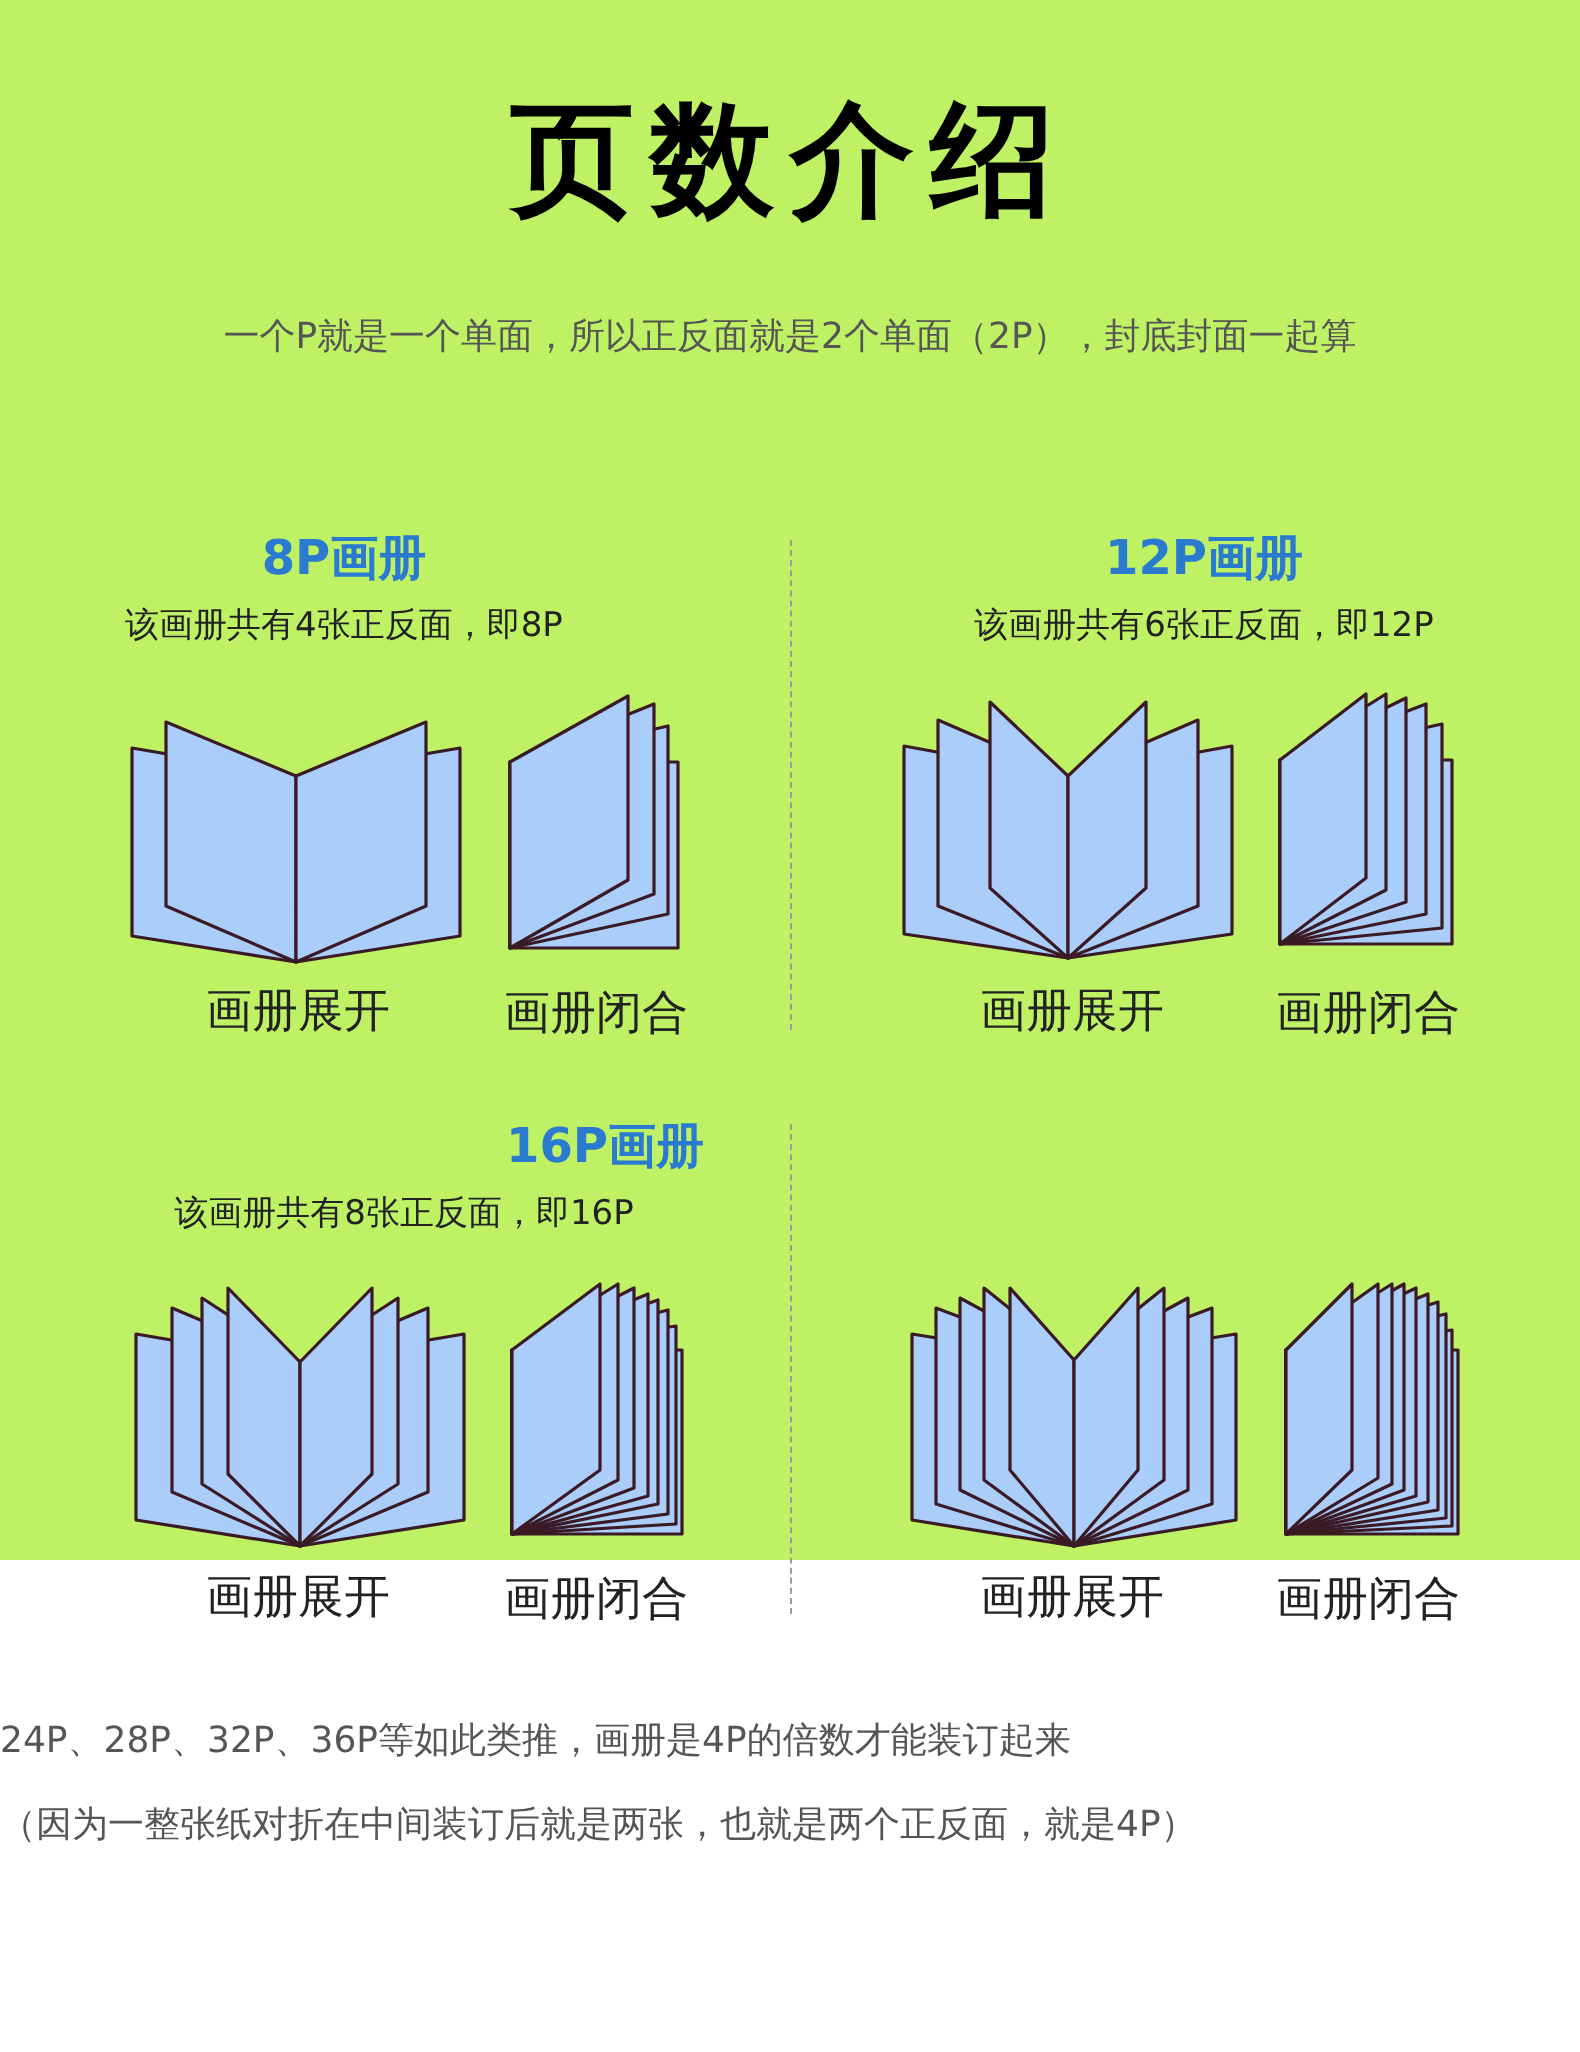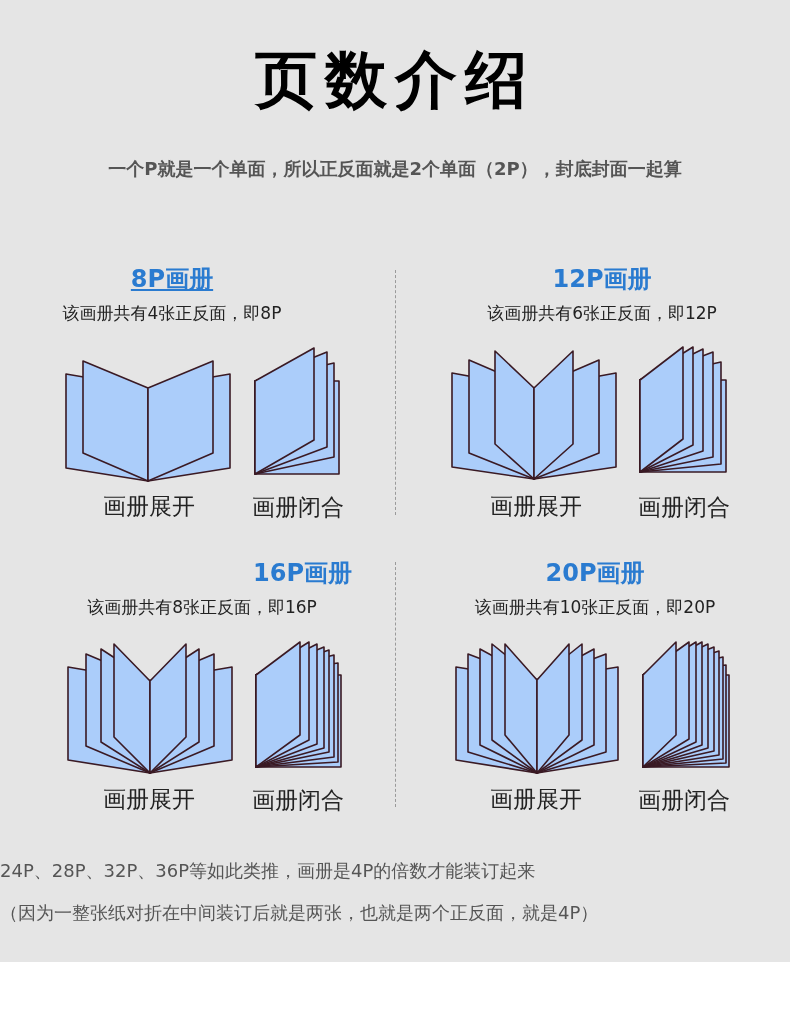--- a/index.html
+++ b/index.html
@@ -2,31 +2,31 @@
 <html><head>
 <meta charset="utf-8">
 <style>
   html, body { margin: 0; padding: 0; }
   body {
     width: 790px; height: 1026px; position: relative; overflow: hidden;
     background: #ffffff;
     font-family: "DejaVu Sans", "Liberation Sans", sans-serif;
   }
   .panel {
-    position: absolute; left: 0; top: 0; width: 790px; height: 962px;
-    background: #e5e5e5;
+    position: absolute; left: 0; top: 0; width: 790px; height: 780px;
+    background: #bef264;
   }
   .page-title {
     position: absolute; left: 0; top: 40px; width: 790px; text-align: center;
     font-size: 62px; font-weight: bold; color: #000; letter-spacing: 8px;
     line-height: 80px;
   }
   .subtitle {
     position: absolute; left: 0; top: 155px; width: 790px; text-align: center;
-    font-size: 18px; color: #555; line-height: 28px; font-weight: bold;
+    font-size: 18px; color: #555; line-height: 28px;
   }
   .section {
     position: absolute; width: 360px; height: 280px;
   }
   .sec-title {
     position: absolute; left: 0; width: 100%; top: 0; text-align: center;
     font-size: 24px; font-weight: bold; color: #2a7bd0; line-height: 32px;
   }
   .sec-desc {
     position: absolute; left: 0; width: 100%; top: 37px; text-align: center;
@@ -105,44 +105,40 @@
       <polygon points="643,675 719,651 719,755 643,767" fill="#abcdfa" stroke="#3a1a24" stroke-width="1.6" stroke-linejoin="round"></polygon>
       <polygon points="643,675 714,647 714,751 643,767" fill="#abcdfa" stroke="#3a1a24" stroke-width="1.6" stroke-linejoin="round"></polygon>
       <polygon points="643,675 708,644 708,748 643,767" fill="#abcdfa" stroke="#3a1a24" stroke-width="1.6" stroke-linejoin="round"></polygon>
       <polygon points="643,675 702,642 702,745 643,767" fill="#abcdfa" stroke="#3a1a24" stroke-width="1.6" stroke-linejoin="round"></polygon>
       <polygon points="643,675 696,642 696,742 643,767" fill="#abcdfa" stroke="#3a1a24" stroke-width="1.6" stroke-linejoin="round"></polygon>
       <polygon points="643,675 689,642 689,739 643,767" fill="#abcdfa" stroke="#3a1a24" stroke-width="1.6" stroke-linejoin="round"></polygon>
       <polygon points="643,675 676,642 676,735 643,767" fill="#abcdfa" stroke="#3a1a24" stroke-width="1.6" stroke-linejoin="round"></polygon>
     </svg>
 
   <div class="section" style="left:22px;top:263px;width:300px;">
-    <div class="sec-title" style="left:0;width:300px;text-decoration:underline;">8P画册</div>
+    <div class="sec-title" style="left:0;width:300px;">8P画册</div>
     <div class="sec-desc" style="left:0;width:360px;margin-left:-30px;">该画册共有4张正反面，即8P</div>
   </div>
   <div class="cap" style="left:94px;top:494px;">画册展开</div>
   <div class="cap" style="left:243px;top:495px;">画册闭合</div>
 
   <div class="section" style="left:412px;top:263px;width:380px;">
     <div class="sec-title">12P画册</div>
     <div class="sec-desc">该画册共有6张正反面，即12P</div>
   </div>
   <div class="cap" style="left:481px;top:494px;">画册展开</div>
   <div class="cap" style="left:629px;top:495px;">画册闭合</div>
 
   <div class="section" style="left:22px;top:557px;width:300px;">
     <div class="sec-title" style="left:30px;width:300px;text-align:right;">16P画册</div>
     <div class="sec-desc" style="left:0;width:360px;margin-left:0px;">该画册共有8张正反面，即16P</div>
   </div>
   <div class="cap" style="left:94px;top:787px;">画册展开</div>
   <div class="cap" style="left:243px;top:788px;">画册闭合</div>
 
-  <div class="section" style="left:405px;top:557px;width:380px;">
-    <div class="sec-title">20P画册</div>
-    <div class="sec-desc">该画册共有10张正反面，即20P</div>
-  </div>
   <div class="cap" style="left:481px;top:787px;">画册展开</div>
   <div class="cap" style="left:629px;top:788px;">画册闭合</div>
 
   <div class="divider" style="left:395px;top:270px;height:245px;"></div>
   <div class="divider" style="left:395px;top:562px;height:245px;"></div>
 
   <div class="footer" style="top:856px;">24P、28P、32P、36P等如此类推，画册是4P的倍数才能装订起来</div>
   <div class="footer" style="top:898px;">（因为一整张纸对折在中间装订后就是两张，也就是两个正反面，就是4P）</div>
 </div>
 

